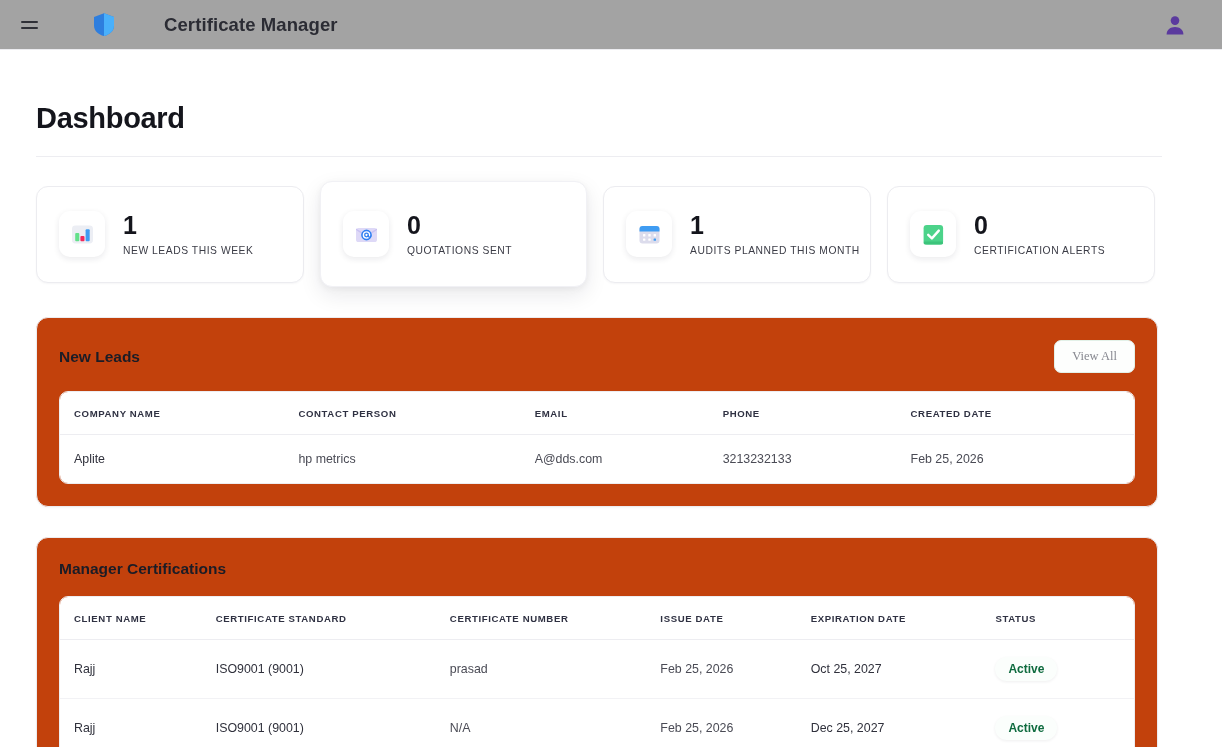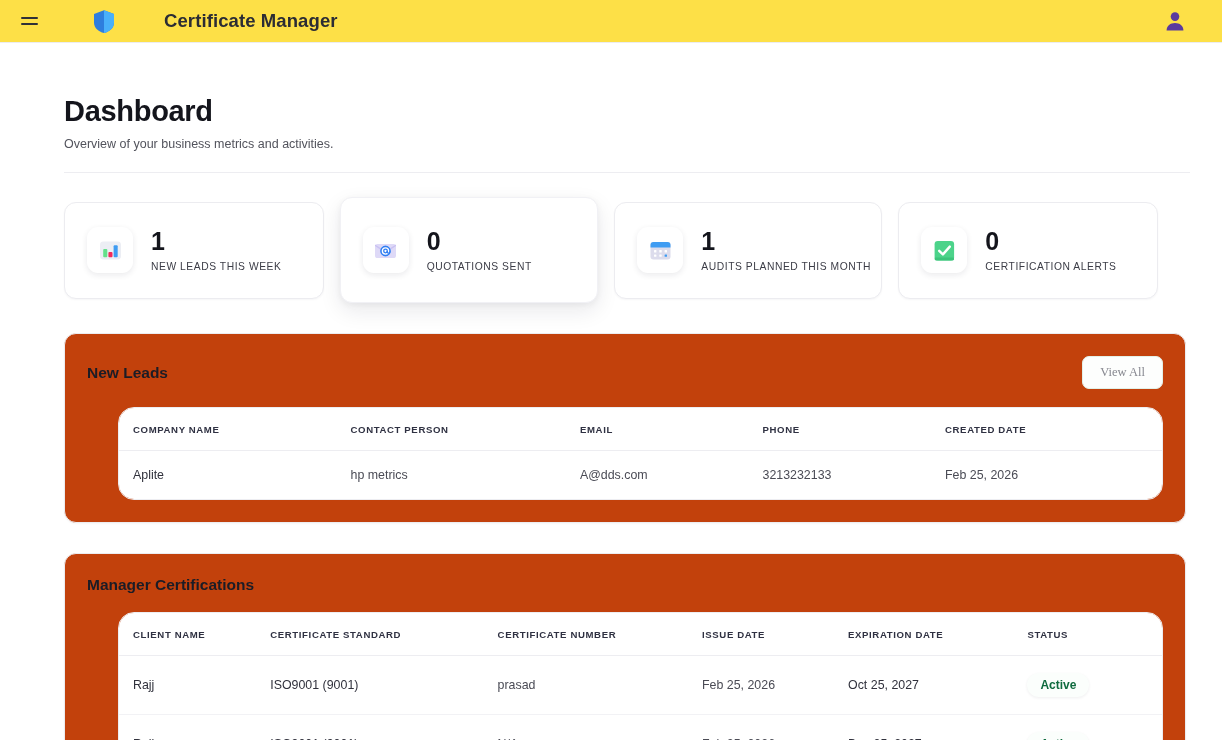--- a/index.html
+++ b/index.html
@@ -8,22 +8,22 @@
     height: 747px;
     overflow: hidden;
     background: #ffffff;
     font-family: "Liberation Sans", sans-serif;
     -webkit-font-smoothing: antialiased;
   }
 
   
   .appbar {
     position: relative;
-    height: 43px;
-    background: #fde047;
+    height: 50px;
+    background: #a3a3a3;
     border-bottom: 1px solid #ececf0;
     display: flex;
     align-items: center;
     padding: 0 16px 0 14px;
     gap: 24px;
   }
   .hamburger {
     width: 30px; height: 30px;
     display: flex; flex-direction: column;
     align-items: center; justify-content: center;
@@ -53,21 +53,21 @@
   .avatar-btn {
     width: 34px; height: 34px;
     display: flex; align-items: center; justify-content: center;
     cursor: pointer;
     border-radius: 50%;
     margin-right: 14px;
   }
 
   
   .page {
-    padding: 0 64px;
+    padding: 0 36px;
     height: 697px;
     overflow: hidden;
   }
   .page-head { padding-top: 52px; }
   .page-title {
     font-size: 29px;
     font-weight: 700;
     color: #14151c;
     letter-spacing: -0.3px;
   }
@@ -163,23 +163,22 @@
     border: 1px solid #e3f1e8;
     border-radius: 7px;
     padding: 8px 17px;
     cursor: pointer;
     font-family: Liberation Serif, serif;
   }
 
   
   .tbl-wrap {
     border: 1px solid #ededf1;
-    border-radius: 16px;
+    border-radius: 9px;
     overflow: hidden;
-    margin-left: 31px;
   }
   table.data-tbl {
     width: 100%;
     border-collapse: collapse;
     table-layout: fixed;
   }
   .data-tbl thead th {
     text-align: left;
     font-size: 9.6px;
     font-weight: 700;
@@ -237,21 +236,20 @@
       <circle cx="11" cy="6.6" r="4.3" fill="#5b3a9e"></circle>
       <path d="M2.6 20.5 c0-4.9 3.8-7.6 8.4-7.6 s8.4 2.7 8.4 7.6 Z" fill="#5b3a9e"></path>
     </svg>
   </div>
 </div>
 
 <div class="page">
 
   <div class="page-head">
     <div class="page-title">Dashboard</div>
-    <div class="page-sub">Overview of your business metrics and activities.</div>
     <div class="head-divider"></div>
   </div>
 
   <div class="stats-row">
 
     <div class="stat-card">
       <div class="stat-icon-wrap">
         <svg width="27" height="27" viewBox="0 0 27 27">
           <rect x="3" y="4.5" width="21" height="18" rx="3.4" fill="#eceef4"></rect>
           <rect x="6.2" y="12" width="4.1" height="8.2" rx="1" fill="#63e08a"></rect>

